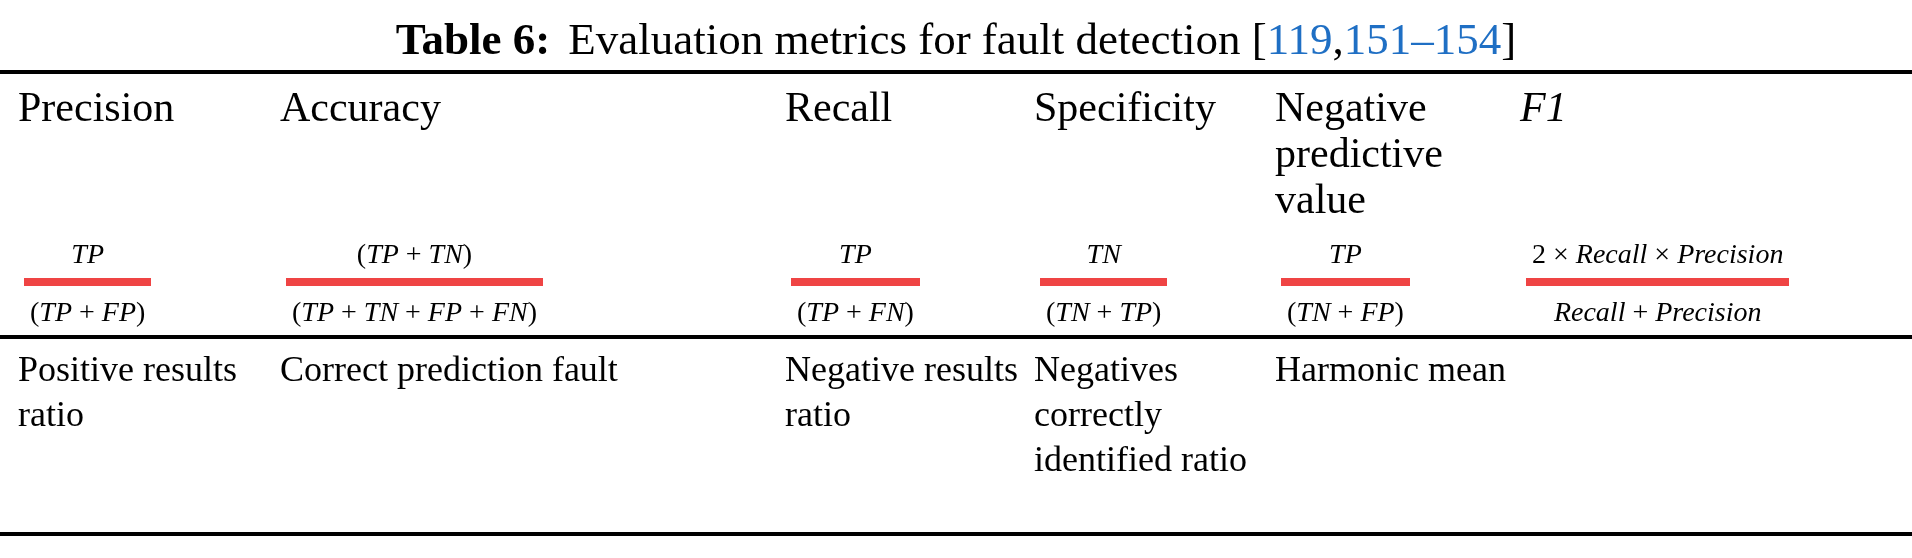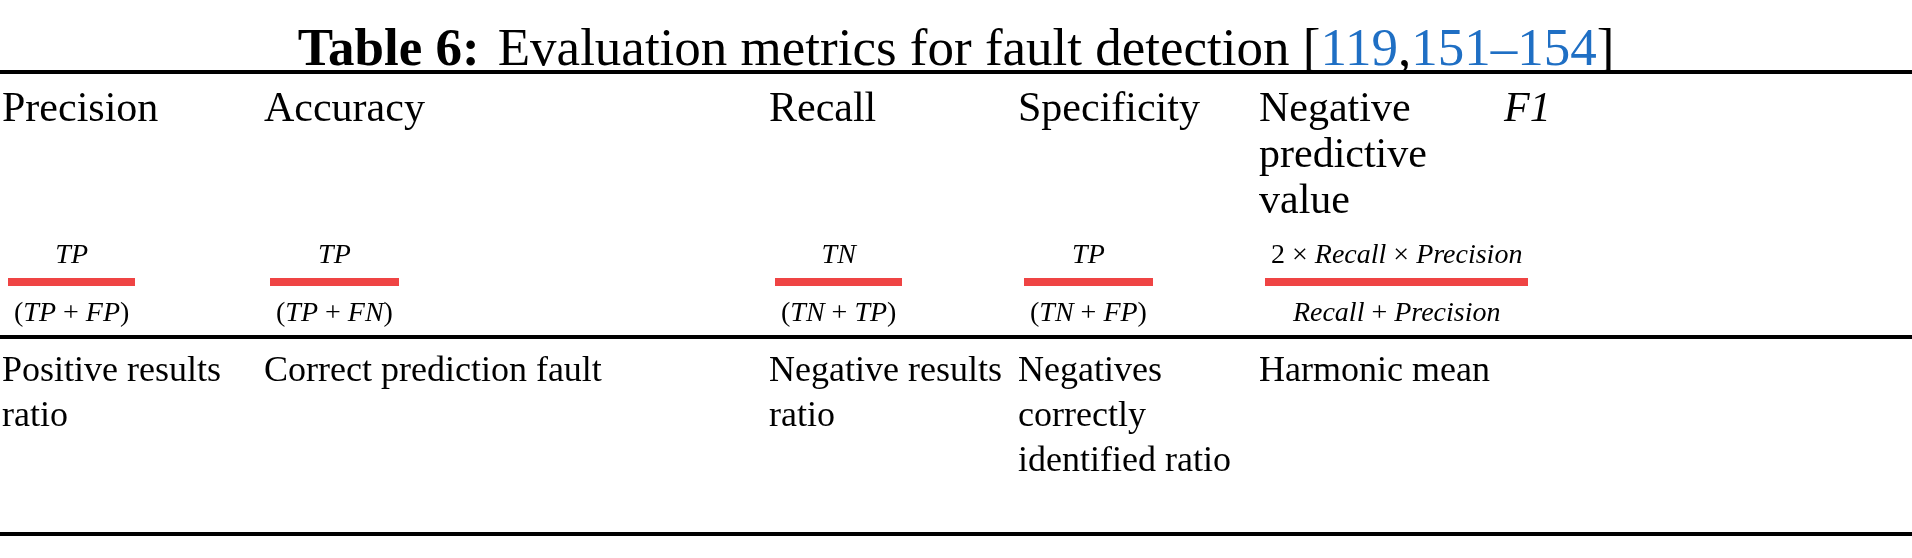--- a/index.html
+++ b/index.html
@@ -9,41 +9,41 @@
     height: 558px;
     font-family: "Liberation Serif", "DejaVu Serif", serif;
     color: #000000;
     overflow: hidden;
   }
   .page { width: 1912px; height: 558px; position: relative; }
 
   
   .title-row {
     height: 70px;
-    padding-top: 20px;
+    padding-top: 12px;
     text-align: center;
-    font-size: 53px;
+    font-size: 45px;
     line-height: 54px;
     white-space: pre;
   }
   .title-label { font-weight: bold; margin-right: 18px; }
   .cite-link { text-decoration: none; }
 
   
   .rule {
     height: 4px;
     width: 1912px;
     background: #000000;
   }
 
   
   .grid {
     display: grid;
     grid-template-columns: 262px 505px 249px 241px 245px 405px;
-    padding-left: 2px;
+    padding-left: 18px;
     align-items: start;
   }
   .cell { padding-right: 14px; }
 
   .headers-row {
     height: 156px;
     padding-top: 10px;
     font-size: 42px;
     line-height: 46px;
   }
@@ -101,20 +101,26 @@
 
   <div class="grid formulas-row">
     <div class="cell">
       <span class="frac">
         <span class="num"><em>TP</em></span>
         <span class="den">(<em>TP</em> + <em>FP</em>)</span>
       </span>
     </div>
     <div class="cell">
       <span class="frac">
+        <span class="num">(<em>TP</em> + <em>TN</em>)</span>
+        <span class="den">(<em>TP</em> + <em>TN</em> + <em>FP</em> + <em>FN</em>)</span>
+      </span>
+    </div>
+    <div class="cell">
+      <span class="frac">
         <span class="num"><em>TP</em></span>
         <span class="den">(<em>TP</em> + <em>FN</em>)</span>
       </span>
     </div>
     <div class="cell">
       <span class="frac">
         <span class="num"><em>TN</em></span>
         <span class="den">(<em>TN</em> + <em>TP</em>)</span>
       </span>
     </div>

